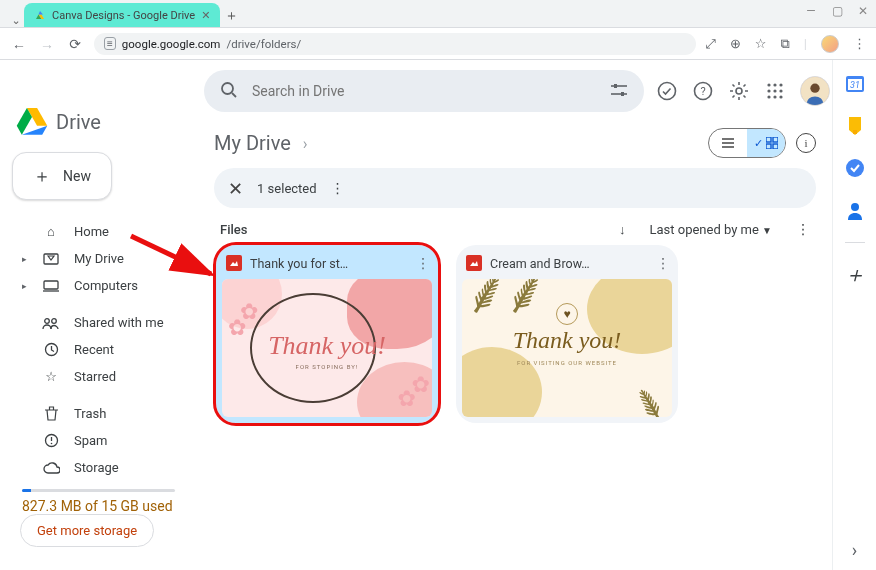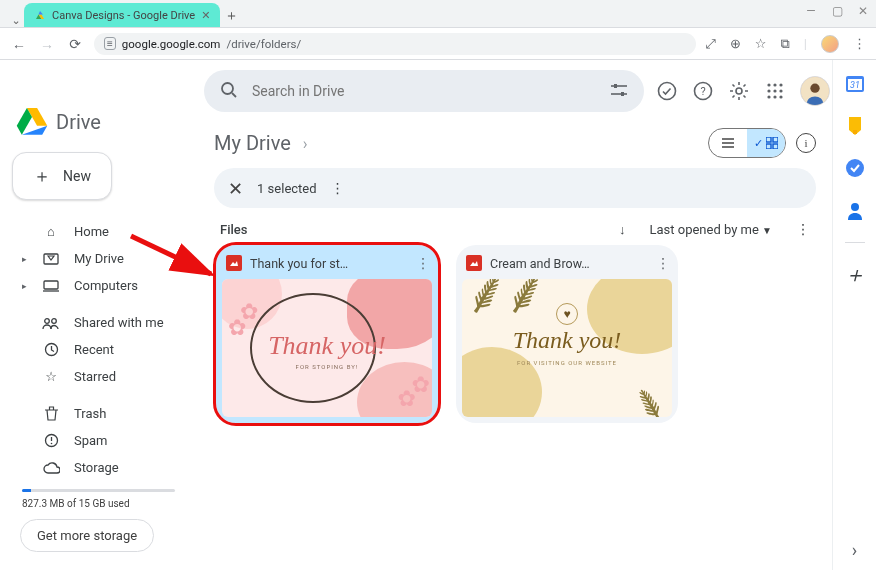--- a/index.html
+++ b/index.html
@@ -29,22 +29,22 @@
   .drive-logo { display: flex; align-items: center; gap: 8px; font-size: 20px; color: #5f6368; margin-bottom: 16px; padding-left: 4px; margin-top: 36px; }
   .new-btn { display: flex; align-items: center; gap: 12px; background: #fff; border: 1px solid #dadce0; border-radius: 14px; padding: 14px 20px; font-size: 14px; color: #3c4043; box-shadow: 0 1px 2px rgba(0,0,0,0.15); margin-bottom: 18px; }
   .new-btn .plus { font-size: 18px; line-height: 1; }
   .nav-list { list-style: none; width: 100%; }
   .nav-item { display: flex; align-items: center; gap: 14px; padding: 6px 10px; font-size: 13px; color: #3c4043; border-radius: 16px; }
   .nav-item .tri { width: 6px; color: #5f6368; font-size: 9px; }
   .nav-item .icon { width: 18px; display: flex; justify-content: center; color: #3c4043; }
   .nav-group-gap { height: 10px; }
   .storage-bar { width: 85%; height: 3px; background: #dadce0; border-radius: 2px; margin: 8px 0 6px 10px; overflow: hidden; }
   .storage-bar-fill { height: 100%; width: 6%; background: #1a73e8; }
-  .storage-text { font-size: 10px; color: #404040; padding-left: 10px; margin-bottom: 10px; }
-  .get-storage { border: 1px solid #dadce0; color: #404040; background: #fff; border-radius: 18px; padding: 8px 16px; font-size: 13px; margin-left: 8px; }
+  .storage-text { font-size: 14px; color: #a16207; padding-left: 10px; }
+  .get-storage { border: 1px solid #dadce0; color: #c2410c; background: #fff; border-radius: 18px; padding: 8px 16px; font-size: 13px; margin-left: 8px; }
 
   .main { flex: 1; display: flex; flex-direction: column; padding-right: 46px; position: relative; }
   .top-bar { display: flex; align-items: center; gap: 12px; padding: 10px 0 10px 4px; }
   .search-box { flex: 1; height: 42px; background: #e9edf2; border-radius: 22px; display: flex; align-items: center; padding: 0 16px; gap: 14px; color: #5f6368; font-size: 14px; }
   .search-box input { flex: 1; border: none; background: transparent; font-size: 14px; color: #3c4043; outline: none; }
   .search-tune { margin-left: auto; }
   .top-icons { display: flex; gap: 14px; color: #5f6368; align-items: center; }
   .top-icons .icn { width: 22px; height: 22px; display:flex; align-items:center; justify-content:center; }
   .user-avatar { width: 30px; height: 30px; border-radius: 50%; background: #e8c9a0; border: 1px solid #dadce0; overflow:hidden; display:flex; align-items:center; justify-content:center; }
 

